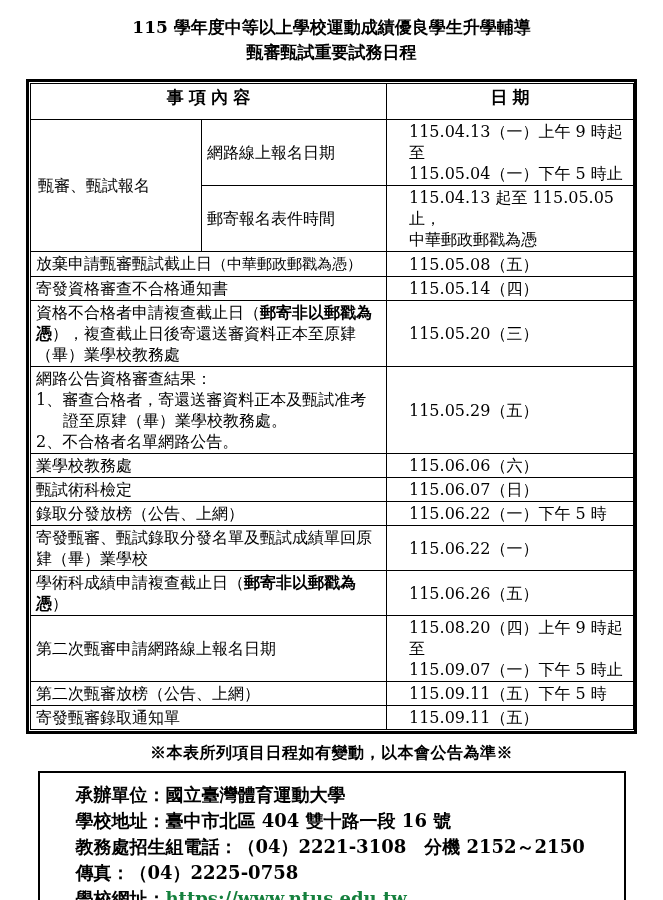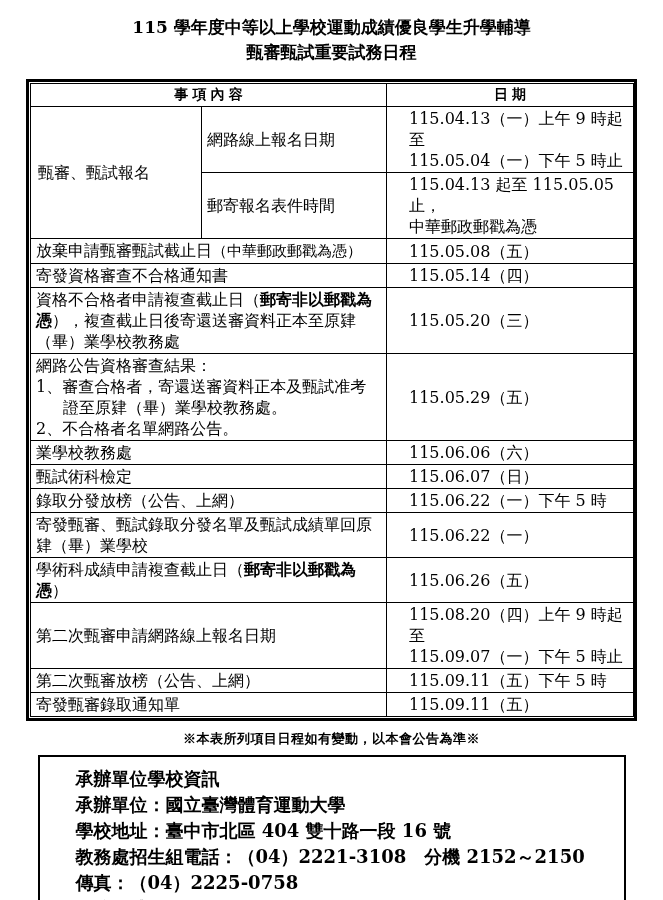--- a/index.html
+++ b/index.html
@@ -11,33 +11,33 @@
 
   .title { margin:0 0 14px 0; text-align:center; font-size:17px; font-weight:700; line-height:1.48; }
 
   .table-wrap {
     width:611px; margin:0 auto;
     border:3px solid #000; padding:1px; box-sizing:border-box; background:#fff;
   }
   table { width:100%; border-collapse:collapse; table-layout:fixed; }
   th, td { border:1px solid #000; box-sizing:border-box; }
   th.hdr {
-    font-size:14px; font-weight:700; text-align:center;
-    letter-spacing:0.3em; padding:2px 0 2px 0.3em; height:23px;
+    font-size:17px; font-weight:700; text-align:center;
+    letter-spacing:0.3em; padding:2px 0 10px 0.3em; height:23px;
   }
   .cell { font-size:16px; line-height:21px; padding:1px 5px; vertical-align:middle; }
   .group-cell { padding-left:7px; }
   .group-child .cell { height:44px; }
   .date-cell { padding-left:22px; }
   .b { font-weight:700; }
   .sm { font-size:15px; }
   .hang { padding-left:27px; text-indent:-27px; }
 
   .note {
-    text-align:center; font-size:13px; font-weight:700;
+    text-align:center; font-size:16px; font-weight:700;
     margin:9px 0 7px 0; letter-spacing:0.5px;
   }
 
   .info-box {
     width:588px; margin:0 auto; box-sizing:border-box;
     border:2px solid #000; padding:9px 10px 11px 36px; background:#fff;
   }
   .info-line { font-size:18px; font-weight:700; line-height:26px; }
   .url { color:#15803d; text-decoration:underline; cursor:pointer; }
 </style>
@@ -183,21 +183,20 @@
               <div>115.09.11（五）</div>
             </td>
           </tr>
         </tbody>
     </table>
   </div>
 
   <div class="note">※本表所列項目日程如有變動，以本會公告為準※</div>
 
   <div class="info-box">
-      <div class="info-line"><span>承辦單位學校資訊</span></div>
       <div class="info-line"><span>承辦單位：國立臺灣體育運動大學</span></div>
       <div class="info-line"><span>學校地址：臺中市北區 404 雙十路一段 16 號</span></div>
       <div class="info-line"><span>教務處招生組電話：（04）2221-3108　分機 2152～2150</span></div>
       <div class="info-line"><span>傳真：（04）2225-0758</span></div>
       <div class="info-line"><span>學校網址：</span><a class="url">https://www.ntus.edu.tw</a></div>
     </div>
 
 </div>
 
 </body></html>

